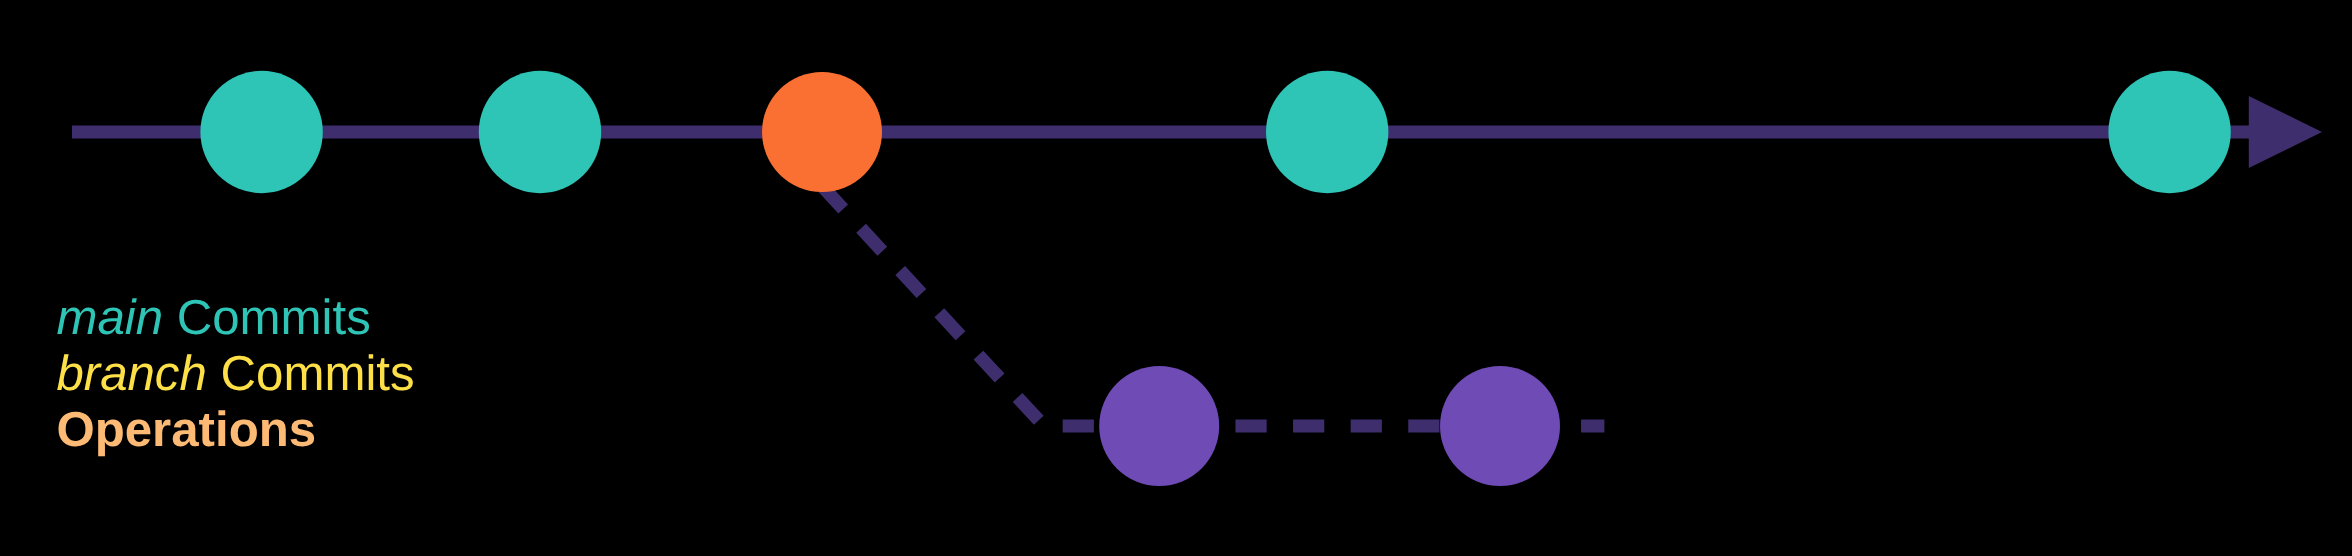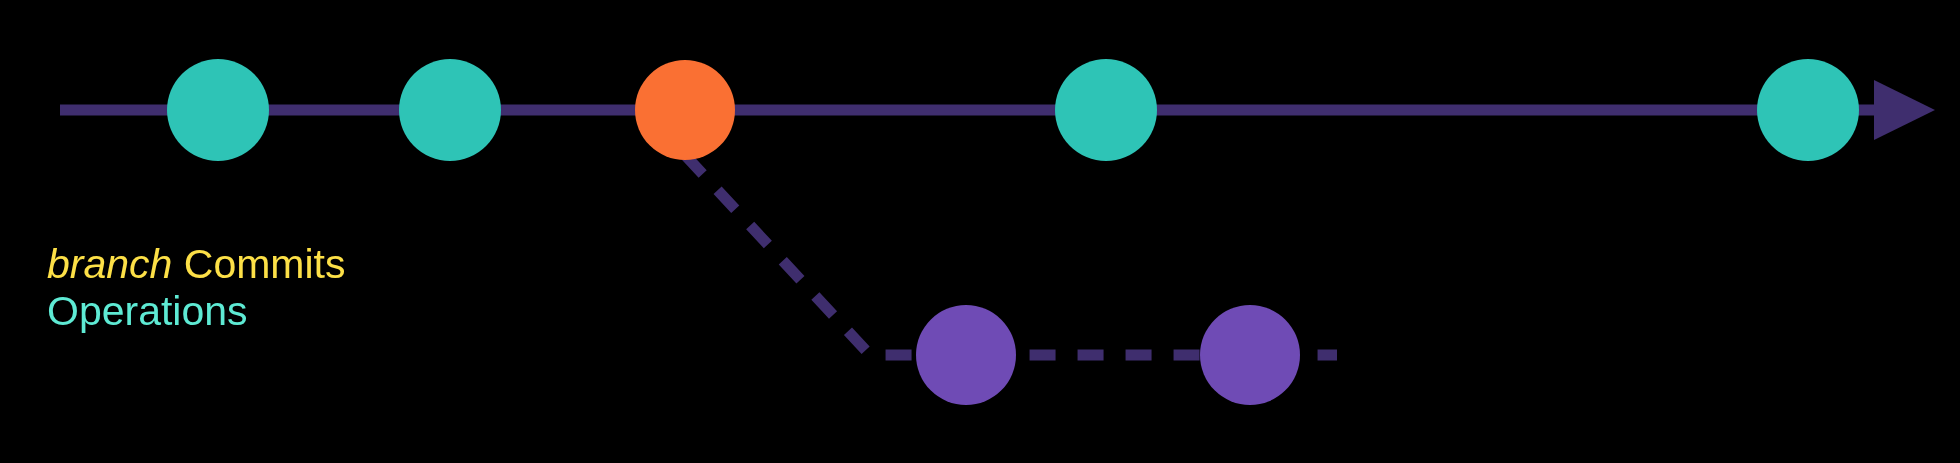--- a/index.html
+++ b/index.html
@@ -71,23 +71,26 @@
       <circle cx="685" cy="110" r="50" fill="#FA7033"></circle>
       <circle cx="1106" cy="110" r="51" fill="#2EC4B6"></circle>
       <circle cx="1808" cy="110" r="51" fill="#2EC4B6"></circle>
       <circle cx="966" cy="355" r="50" fill="#6F4BB5"></circle>
       <circle cx="1250" cy="355" r="50" fill="#6F4BB5"></circle>
     </g>
   </svg>
 
   <div id="legend">
 
+    <div class="legend-row" id="legend-main" style="color: rgb(46, 196, 182);">
+      <span class="ref">main</span><span class="lbl"> Commits</span>
+    </div>
 
     <div class="legend-row" id="legend-branch" style="color: #fde047;">
       <span class="ref">branch</span><span class="lbl"> Commits</span>
     </div>
 
-    <div class="legend-row" id="legend-ops" style="color: #5eead4;">
+    <div class="legend-row" id="legend-ops" style="color: #fdba74; font-weight: bold;">
       <span class="ref"></span><span class="lbl">Operations</span>
     </div>
 
   </div>
 </div>
 
 </body></html>

